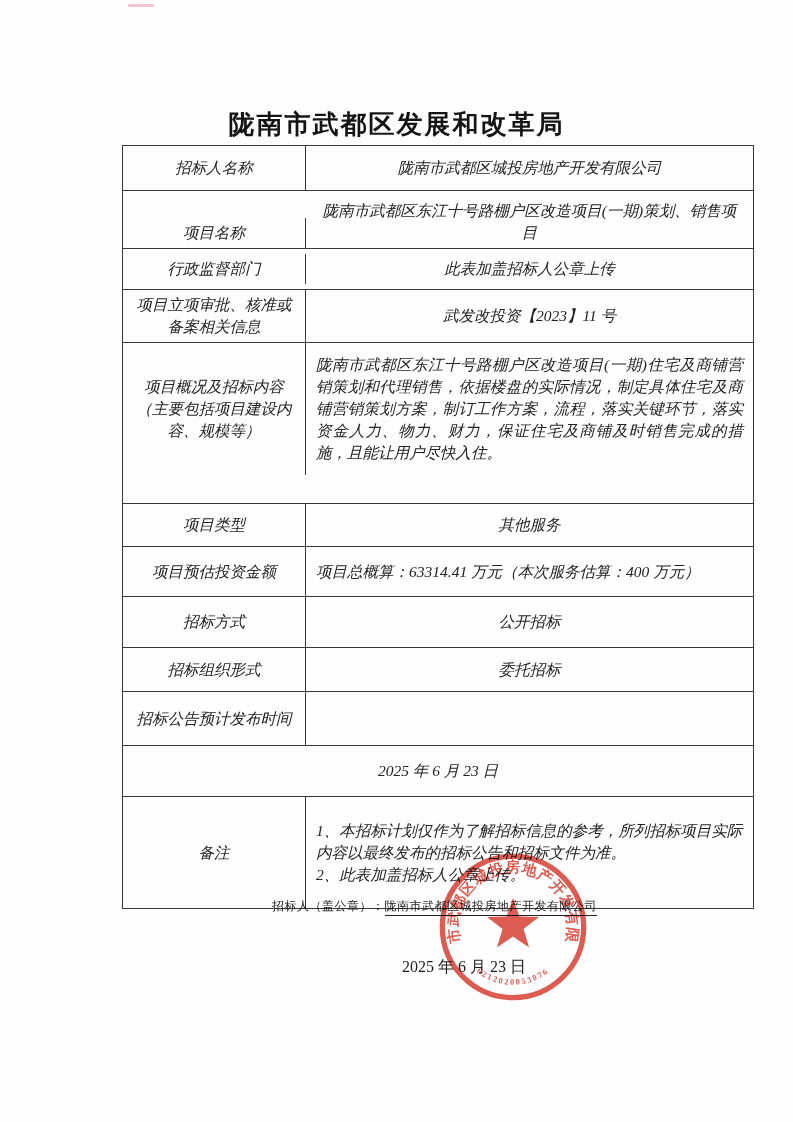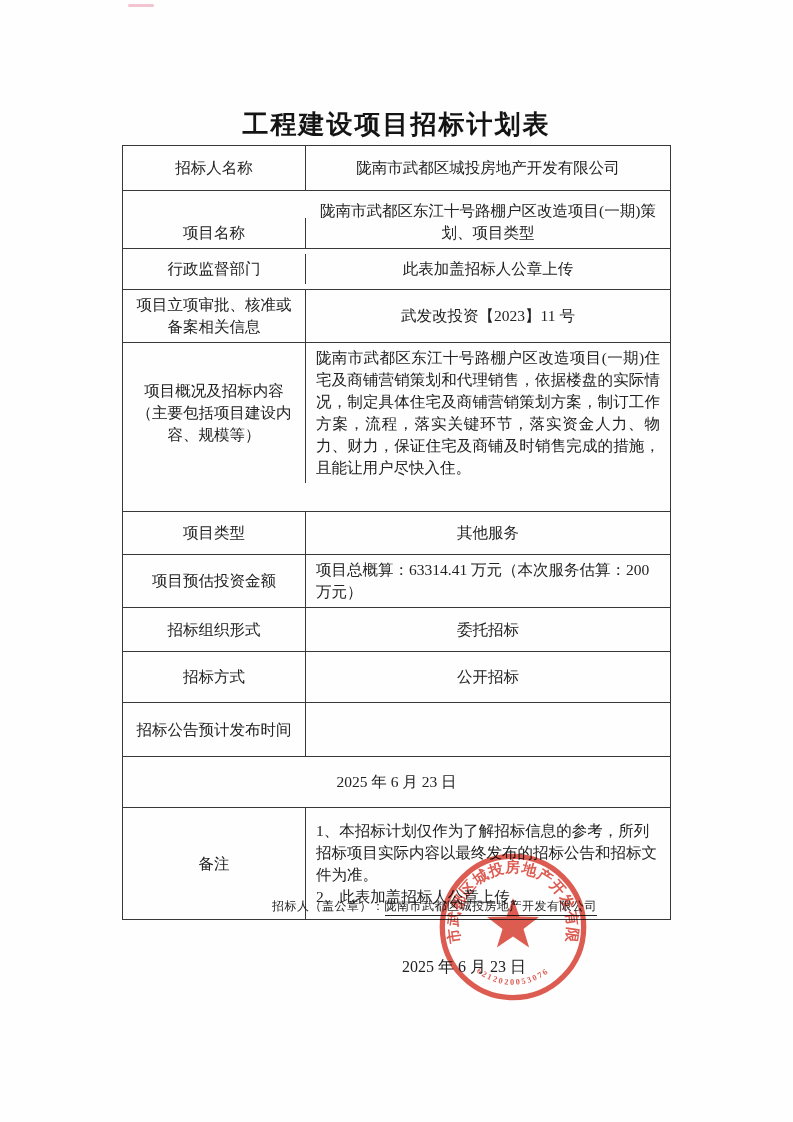--- a/index.html
+++ b/index.html
@@ -31,23 +31,24 @@
     text-align: center;
     font-size: 26px;
     font-weight: bold;
     letter-spacing: 2px;
     color: #141414;
   }
   
   .doc-table {
     position: absolute;
     left: 122px; top: 145px;
-    width: 549px;
+    width: 632px;
     border: 1.5px solid #383838;
     background: transparent;
+    font-style: italic;
   }
   .t-row { display: flex; border-top: 1.5px solid #383838; }
   .t-row:first-child { border-top: none; }
   .t-label {
     width: 183px;
     flex: 0 0 183px;
     border-right: 1.5px solid #383838;
     display: flex;
     align-items: center;
     justify-content: center;
@@ -116,58 +117,58 @@
   .seal .arc-company { font-size: 19.5px; font-weight: bold; letter-spacing: 1px; }
   .seal .arc-number { font-size: 11px; letter-spacing: 2.5px; font-weight: bold; }
 </style>
 </head>
 <body>
 
 <div class="page">
 
   <div class="scan-artifact"></div>
 
-  <h1 class="doc-title">工程建设项目招标计划表</h1>
+  <h1 class="doc-title">陇南市武都区发展和改革局</h1>
 
   <div class="doc-table">
     <div class="t-row r1">
       <div class="t-label">招标人名称</div>
       <div class="t-value">陇南市武都区城投房地产开发有限公司</div>
     </div>
     <div class="t-row r2">
       <div class="t-label">项目名称</div>
-      <div class="t-value">陇南市武都区东江十号路棚户区改造项目(一期)策划、项目类型</div>
+      <div class="t-value">陇南市武都区东江十号路棚户区改造项目(一期)策划、销售项目</div>
     </div>
     <div class="t-row r3">
       <div class="t-label">行政监督部门</div>
       <div class="t-value">此表加盖招标人公章上传</div>
     </div>
     <div class="t-row r4">
       <div class="t-label">项目立项审批、核准或备案相关信息</div>
       <div class="t-value">武发改投资【2023】11 号</div>
     </div>
     <div class="t-row r5 val-justify">
       <div class="t-label">项目概况及招标内容（主要包括项目建设内容、规模等）</div>
       <div class="t-value">陇南市武都区东江十号路棚户区改造项目(一期)住宅及商铺营销策划和代理销售，依据楼盘的实际情况，制定具体住宅及商铺营销策划方案，制订工作方案，流程，落实关键环节，落实资金人力、物力、财力，保证住宅及商铺及时销售完成的措施，且能让用户尽快入住。</div>
     </div>
     <div class="t-row r6">
       <div class="t-label">项目类型</div>
       <div class="t-value">其他服务</div>
     </div>
     <div class="t-row r7 val-left">
       <div class="t-label">项目预估投资金额</div>
-      <div class="t-value">项目总概算：63314.41 万元（本次服务估算：200 万元）</div>
+      <div class="t-value">项目总概算：63314.41 万元（本次服务估算：400 万元）</div>
+    </div>
+    <div class="t-row r9">
+      <div class="t-label">招标方式</div>
+      <div class="t-value">公开招标</div>
     </div>
     <div class="t-row r8">
       <div class="t-label">招标组织形式</div>
       <div class="t-value">委托招标</div>
-    </div>
-    <div class="t-row r9">
-      <div class="t-label">招标方式</div>
-      <div class="t-value">公开招标</div>
     </div>
     <div class="t-row r10">
       <div class="t-label">招标公告预计发布时间</div>
     </div>
     <div class="t-row r11">
       <div class="t-value">2025 年 6 月 23 日</div>
     </div>
     <div class="t-row r12 val-left val-pre">
       <div class="t-label">备注</div>
       <div class="t-value">1、本招标计划仅作为了解招标信息的参考，所列招标项目实际内容以最终发布的招标公告和招标文件为准。

